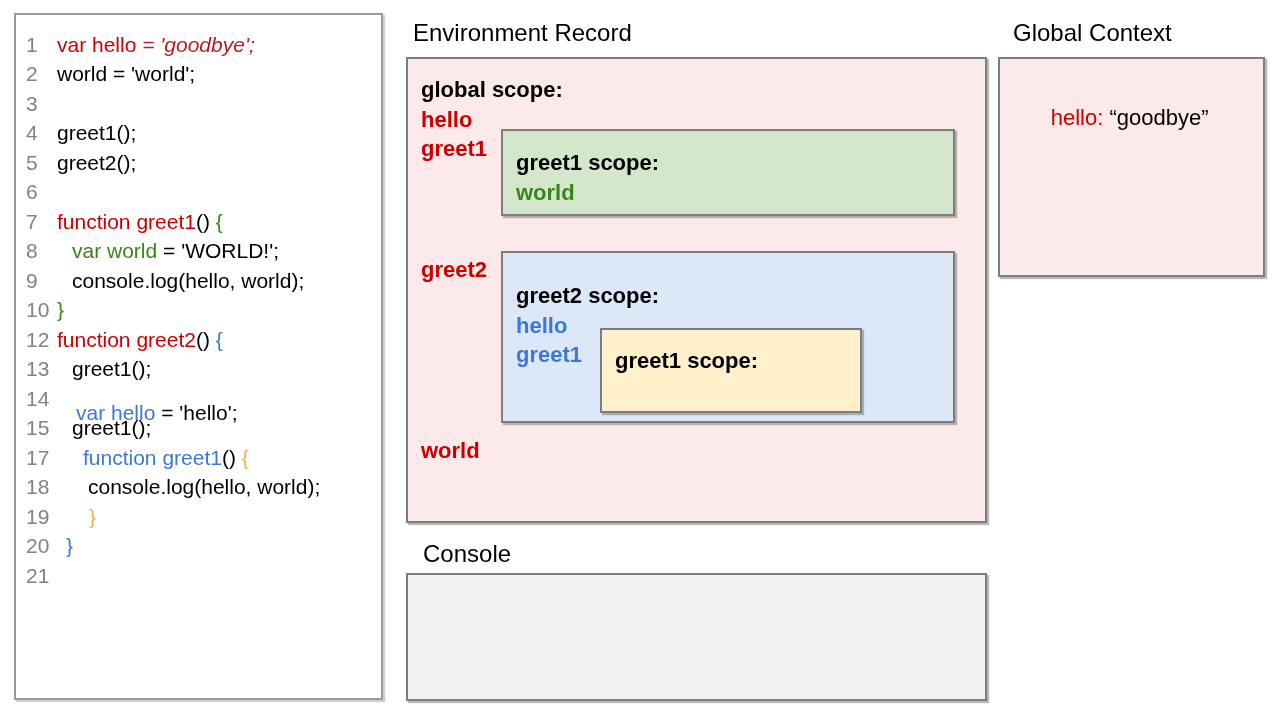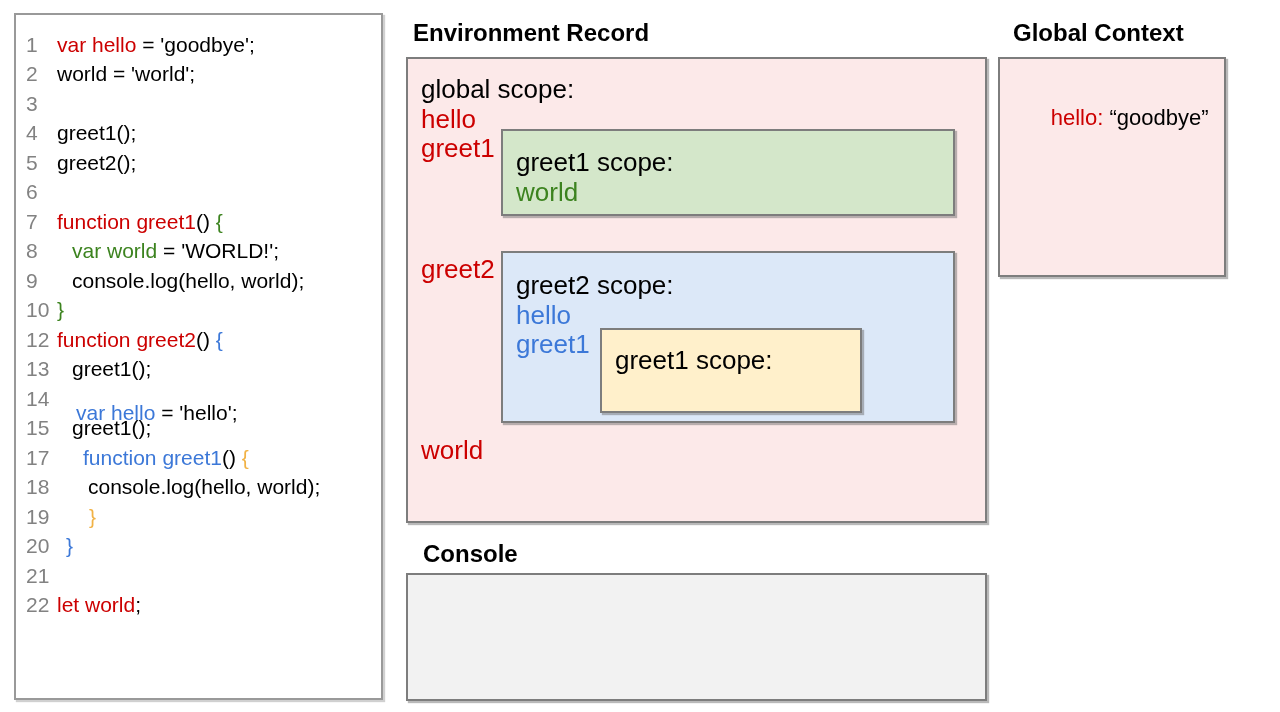--- a/index.html
+++ b/index.html
@@ -17,21 +17,21 @@
   }
   .box {
     position: absolute;
     box-sizing: border-box;
     border: 2px solid #7d7d7d;
     box-shadow: 2px 2px 1px rgba(100,100,100,0.45);
   }
   .title {
     position: absolute;
     font-size: 24px;
-    font-weight: bold;
+    font-weight: normal;
     color: #000000;
     white-space: nowrap;
   }
   
   .code-panel {
     position: absolute;
     left: 14px; top: 13px;
     width: 369px; height: 687px;
     box-sizing: border-box;
     background: #ffffff;
@@ -58,94 +58,94 @@
   
   .er-title   { left: 413px; top: 19px; }
   .er-box {
     left: 406px; top: 57px;
     width: 581px; height: 466px;
     background: var(--pink-bg, #fce9e9);
     font-size: 22px;
   }
   .label {
     line-height: 29.5px;
-    font-size: 26px;
+    font-size: 22px;
     color: #000000;
     white-space: nowrap;
+    font-weight: bold;
   }
   .abs { position: absolute; }
   .c-red    { color: var(--red, #cc0000); }
   .c-green  { color: var(--green, #3c831f); }
   .c-blue   { color: var(--blue, #3c78d8); }
   .pos-global-label { left: 13px; top: 16px; }
   .pos-hello        { left: 13px; top: 46px; }
   .pos-greet1       { left: 13px; top: 75px; }
   .pos-greet2       { left: 13px; top: 196px; }
   .pos-world        { left: 13px; top: 377px; }
   .greet1-box {
     left: 93px; top: 70px;
     width: 454px; height: 87px;
     background: var(--green-bg, #d4e7ca);
     padding: 17px 0 0 13px;
   }
   .greet2-box {
     left: 93px; top: 192px;
     width: 454px; height: 172px;
     background: var(--blue-bg, #dce8f8);
-    padding: 18px 0 0 13px;
+    padding: 28px 0 0 13px;
   }
   .inner-greet1-box {
     left: 97px; top: 75px;
     width: 262px; height: 85px;
     background: var(--yellow-bg, #fff0cb);
     padding: 16px 0 0 13px;
   }
   
   .console-title { left: 423px; top: 540px; }
   .console-box {
     left: 406px; top: 573px;
     width: 581px; height: 128px;
     background: var(--console-bg, #f2f2f2);
   }
   
   .gc-title { left: 1013px; top: 19px; }
   .gc-box {
     left: 998px; top: 57px;
-    width: 228px; height: 220px;
+    width: 267px; height: 220px;
     background: var(--pink-bg, #fce9e9);
     padding: 14px 0 0 14px;
   }
   .gc-entry { font-size: 22px; line-height: 29.5px; white-space: pre; }
 </style>
 </head>
 <body>
 
 <div class="slide">
 
   <div class="code-panel" id="code-panel">
-      <div class="code-row"><span class="line-num">1</span><span class="code-text"><span style="color: rgb(204, 0, 0);">var hello</span><span style="color: #000000;"> = 'goodbye';</span></span></div>
+      <div class="code-row"><span class="line-num">1</span><span class="code-text"><span style="color: rgb(204, 0, 0);">var hello</span><span style="color: #b91c1c; font-style: italic;"> = 'goodbye';</span></span></div>
       <div class="code-row"><span class="line-num">2</span><span class="code-text"><span style="color: rgb(0, 0, 0);">world = 'world';</span></span></div>
       <div class="code-row"><span class="line-num">3</span><span class="code-text"></span></div>
       <div class="code-row"><span class="line-num">4</span><span class="code-text"><span style="color: rgb(0, 0, 0);">greet1();</span></span></div>
       <div class="code-row"><span class="line-num">5</span><span class="code-text"><span style="color: rgb(0, 0, 0);">greet2();</span></span></div>
       <div class="code-row"><span class="line-num">6</span><span class="code-text"></span></div>
       <div class="code-row"><span class="line-num">7</span><span class="code-text"><span style="color: rgb(204, 0, 0);">function greet1</span><span style="color: rgb(0, 0, 0);">() </span><span style="color: rgb(60, 131, 31);">{</span></span></div>
       <div class="code-row"><span class="line-num">8</span><span class="code-text" style="padding-left: 15px;"><span style="color: rgb(60, 131, 31);">var world</span><span style="color: rgb(0, 0, 0);"> = 'WORLD!';</span></span></div>
       <div class="code-row"><span class="line-num">9</span><span class="code-text" style="padding-left: 15px;"><span style="color: rgb(0, 0, 0);">console.log(hello, world);</span></span></div>
       <div class="code-row"><span class="line-num">10</span><span class="code-text"><span style="color: rgb(60, 131, 31);">}</span></span></div>
       <div class="code-row"><span class="line-num">12</span><span class="code-text"><span style="color: rgb(204, 0, 0);">function greet2</span><span style="color: rgb(0, 0, 0);">() </span><span style="color: rgb(60, 120, 216);">{</span></span></div>
       <div class="code-row"><span class="line-num">13</span><span class="code-text" style="padding-left: 15px;"><span style="color: rgb(0, 0, 0);">greet1();</span></span></div>
       <div class="code-row"><span class="line-num">14</span><span class="code-text" style="padding-left: 19px; margin-top: 28px;"><span style="color: rgb(60, 120, 216);">var hello</span><span style="color: rgb(0, 0, 0);"> = 'hello';</span></span></div>
       <div class="code-row"><span class="line-num">15</span><span class="code-text" style="padding-left: 15px;"><span style="color: rgb(0, 0, 0);">greet1();</span></span></div>
       <div class="code-row"><span class="line-num">17</span><span class="code-text" style="padding-left: 26px;"><span style="color: rgb(60, 120, 216);">function greet1</span><span style="color: rgb(0, 0, 0);">() </span><span style="color: rgb(241, 178, 69);">{</span></span></div>
       <div class="code-row"><span class="line-num">18</span><span class="code-text" style="padding-left: 31px;"><span style="color: rgb(0, 0, 0);">console.log(hello, world);</span></span></div>
       <div class="code-row"><span class="line-num">19</span><span class="code-text" style="padding-left: 32px;"><span style="color: rgb(241, 178, 69);">}</span></span></div>
       <div class="code-row"><span class="line-num">20</span><span class="code-text" style="padding-left: 9px;"><span style="color: rgb(60, 120, 216);">}</span></span></div>
       <div class="code-row"><span class="line-num">21</span><span class="code-text"></span></div>
-      <div class="code-row"><span class="line-num">22</span><span class="code-text"><span style="color: rgb(204, 0, 0);">let world</span><span style="color: rgb(0, 0, 0);">;</span></span></div>
     </div>
 
   <div class="title er-title">Environment Record</div>
 
   <div class="box er-box">
     <div class="label abs pos-global-label">global scope:</div>
     <div class="label abs c-red pos-hello">hello</div>
     <div class="label abs c-red pos-greet1">greet1</div>
     <div class="label abs c-red pos-greet2">greet2</div>
     <div class="label abs c-red pos-world">world</div>

